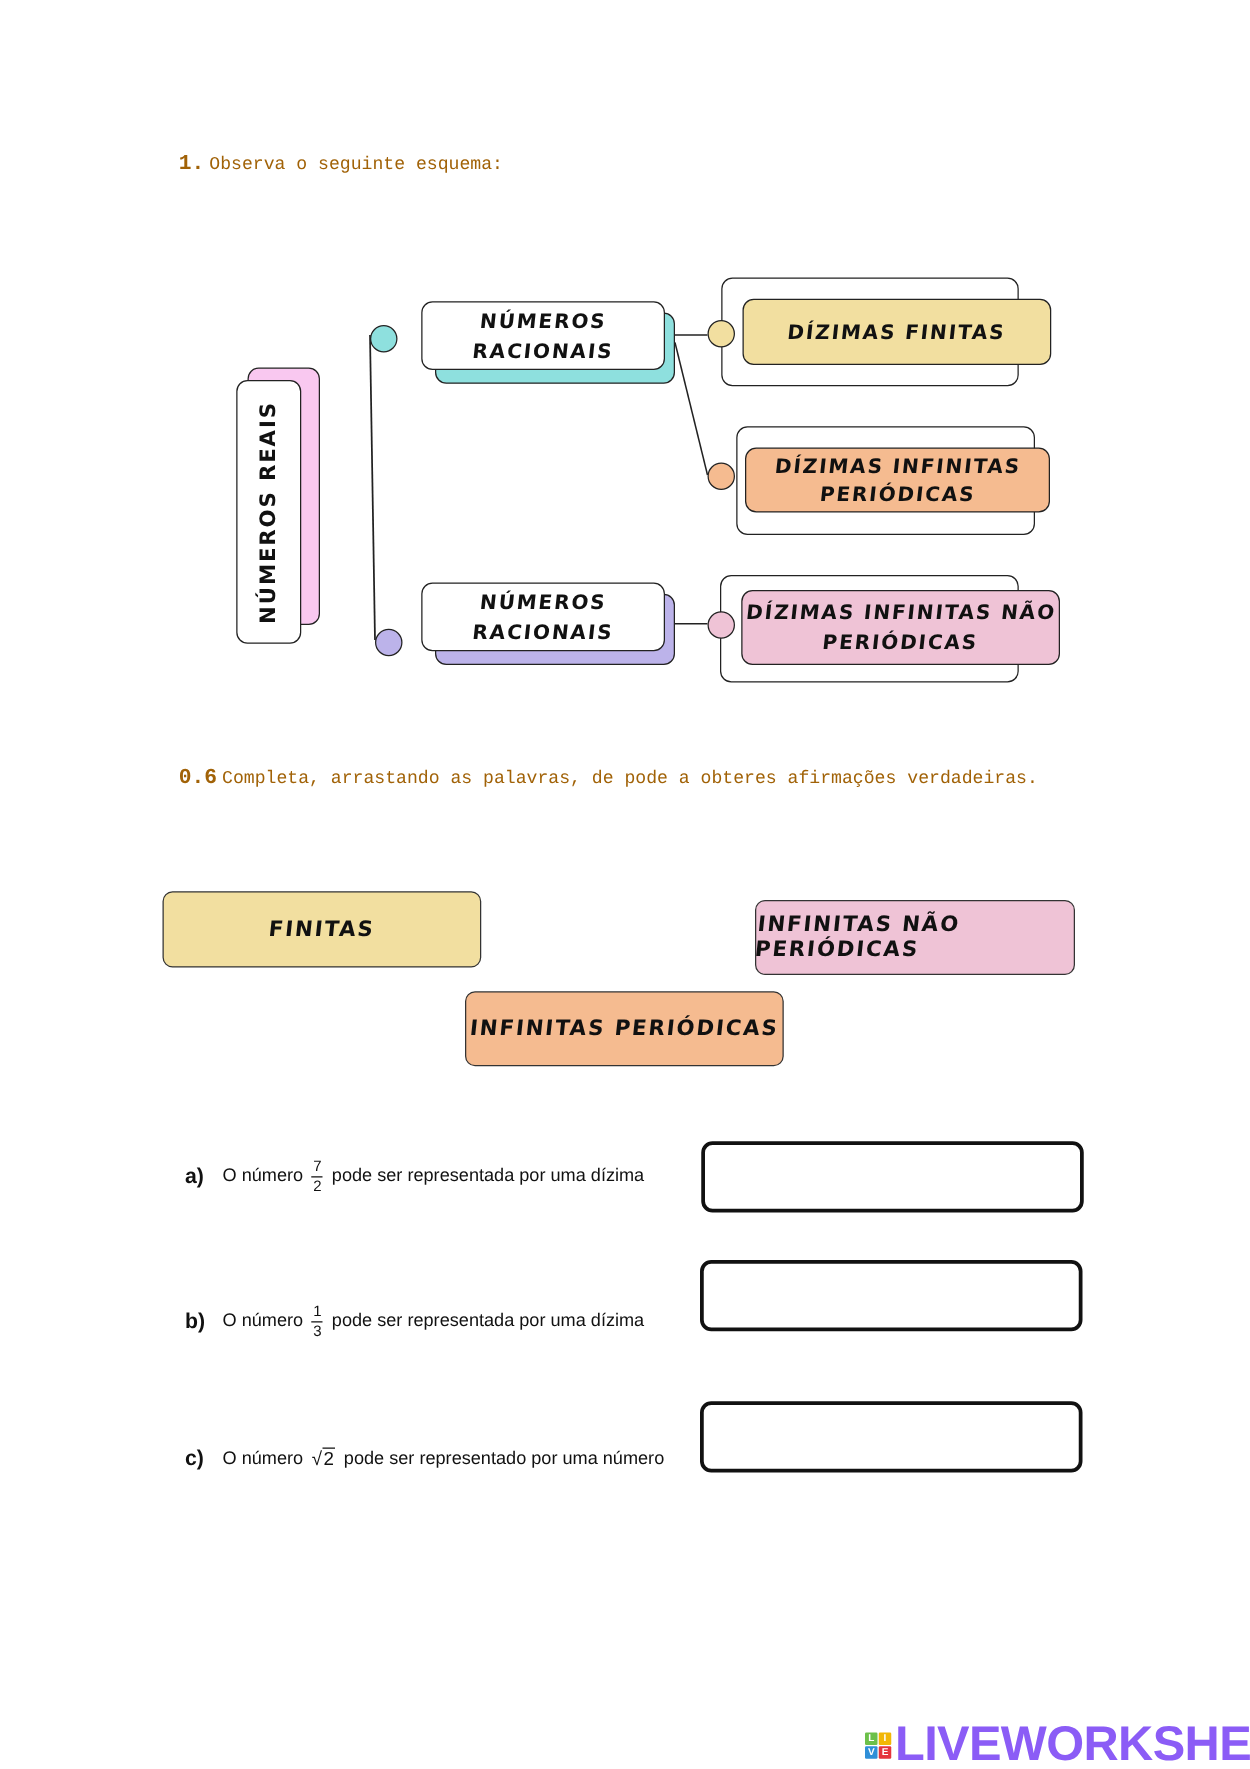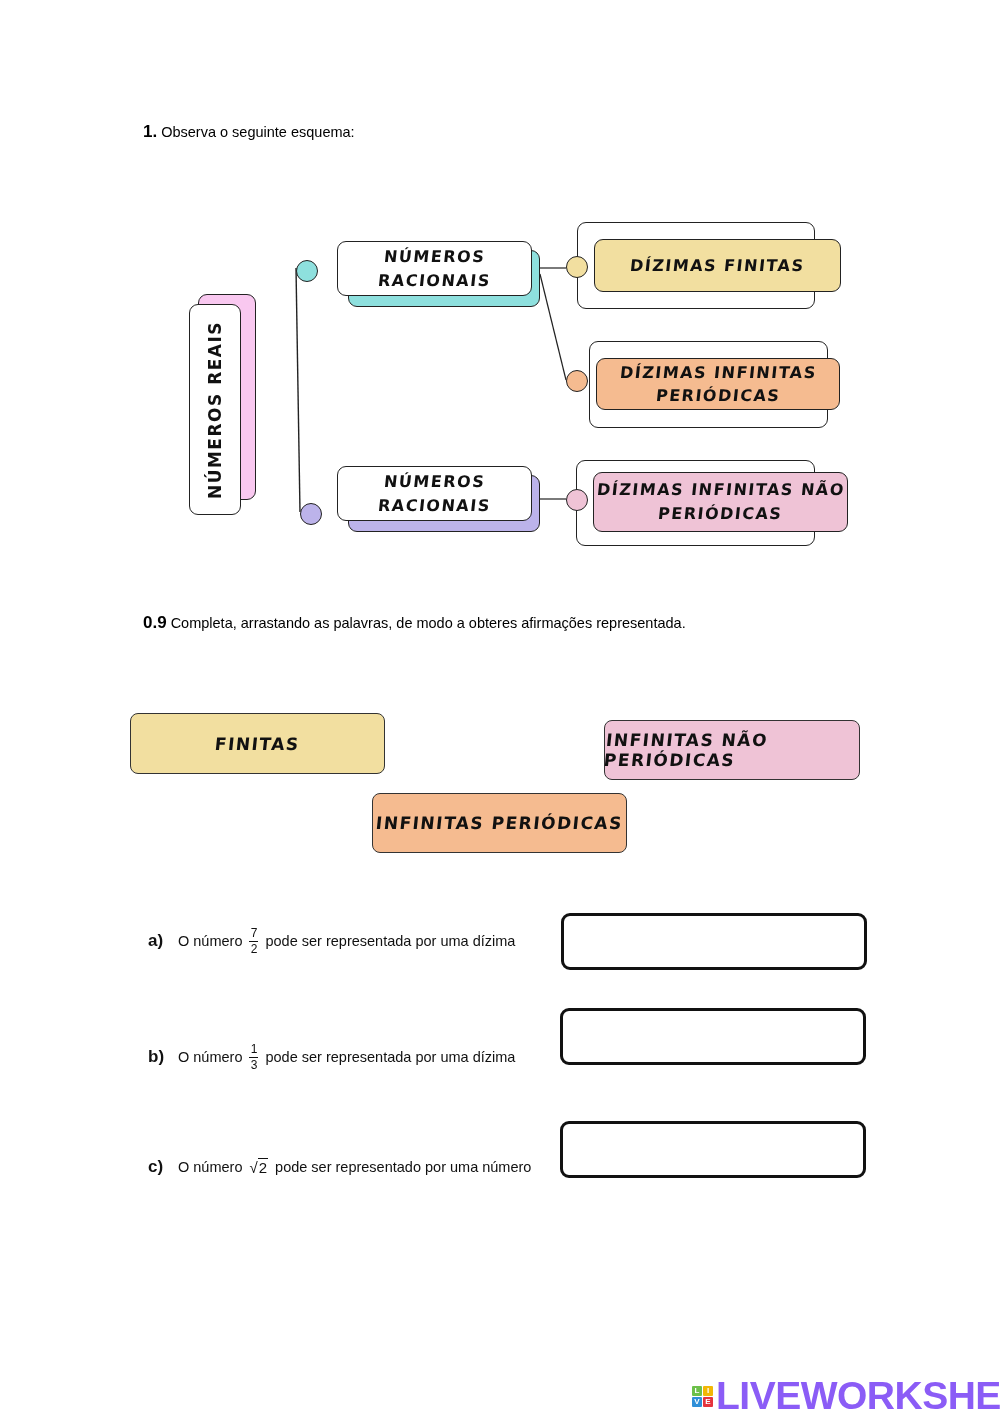--- a/index.html
+++ b/index.html
@@ -1,19 +1,19 @@
 <!DOCTYPE html>
 <html><head>
 <meta charset="utf-8">
 <style>
   html, body { margin:0; padding:0; }
   body { width:1000px; height:1415px; background:#ffffff; position:relative; overflow:hidden;
          font-family:"Liberation Sans", sans-serif; color:#111; }
   .abs { position:absolute; }
-  .q-title { font-family:Liberation Sans, sans-serif; font-size:14.5px; color:#000000; }
+  .q-title { font-family:Liberation Mono, monospace; font-size:14.5px; color:#a16207; }
   .q-title b { font-size:17px; font-weight:bold; margin-right:4px; }
   .hand { font-family:"DejaVu Sans", sans-serif; font-weight:bold; letter-spacing:1.5px; text-transform:uppercase; font-size:16px; color:#111; transform:skewX(-6deg); display:inline-block; }
   .box { position:absolute; border:1.6px solid #222; border-radius:9px; box-sizing:border-box; }
   .center { display:flex; align-items:center; justify-content:center; text-align:center; }
   .dot { position:absolute; width:20px; height:20px; border-radius:50%; border:1.5px solid #222; box-sizing:border-box; }
   .chip { position:absolute; border:1.6px solid #333; border-radius:8px; box-sizing:border-box; display:flex; align-items:center; justify-content:center; cursor:grab; }
   .chip .hand { font-size:17px; }
   .answer { position:absolute; width:306px; height:57px; border:3px solid #111; border-radius:9px; box-sizing:border-box; background:#fff; }
   .item { position:absolute; display:flex; align-items:center; font-size:14.5px; }
   .item .letter { font-weight:bold; font-size:17px; width:30px; }
@@ -77,21 +77,21 @@
 
   <div class="box" style="left:576px; top:460px; width:239px; height:86px; background:#fff;"></div>
   <div class="dot" style="left:566px; top:489px; width:22px; height:22px; background:#efc3d6;"></div>
   <div class="box center" style="left:593px; top:472px; width:255px; height:60px; background:#efc3d6; flex-direction:column; line-height:24px;">
     <span class="hand">Dízimas infinitas não</span>
     <span class="hand">periódicas</span>
   </div>
 </div>
 
 <div class="abs q-title" style="left:143px; top:613px;">
-  <b>0.9</b><span>Completa, arrastando as palavras, de modo a obteres afirmações representada.</span>
+  <b>0.6</b><span>Completa, arrastando as palavras, de pode a obteres afirmações verdadeiras.</span>
 </div>
 
 <div class="chip" style="left:130px; top:713px; width:255px; height:61px; background:#f2dfa0;">
   <span class="hand">Finitas</span>
 </div>
 <div class="chip" style="left:604px; top:720px; width:256px; height:60px; background:#efc3d6;">
   <span class="hand">Infinitas não periódicas</span>
 </div>
 <div class="chip" style="left:372px; top:793px; width:255px; height:60px; background:#f5bb90;">
   <span class="hand">Infinitas periódicas</span>

